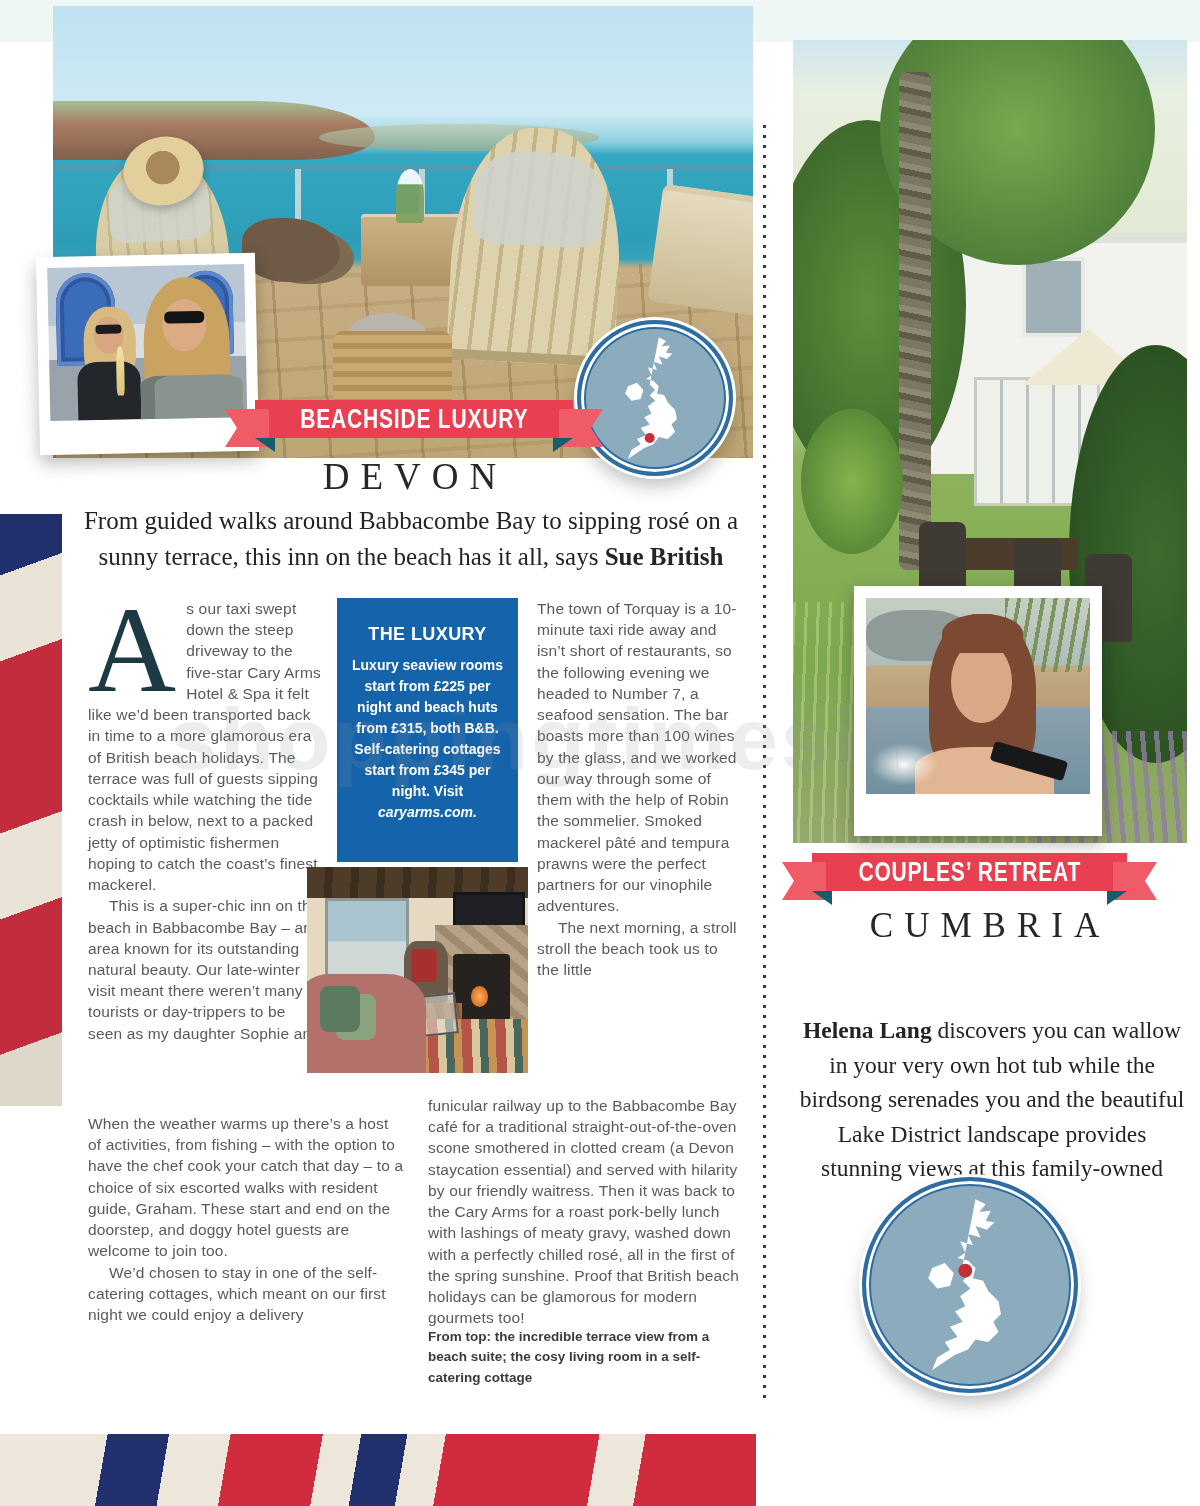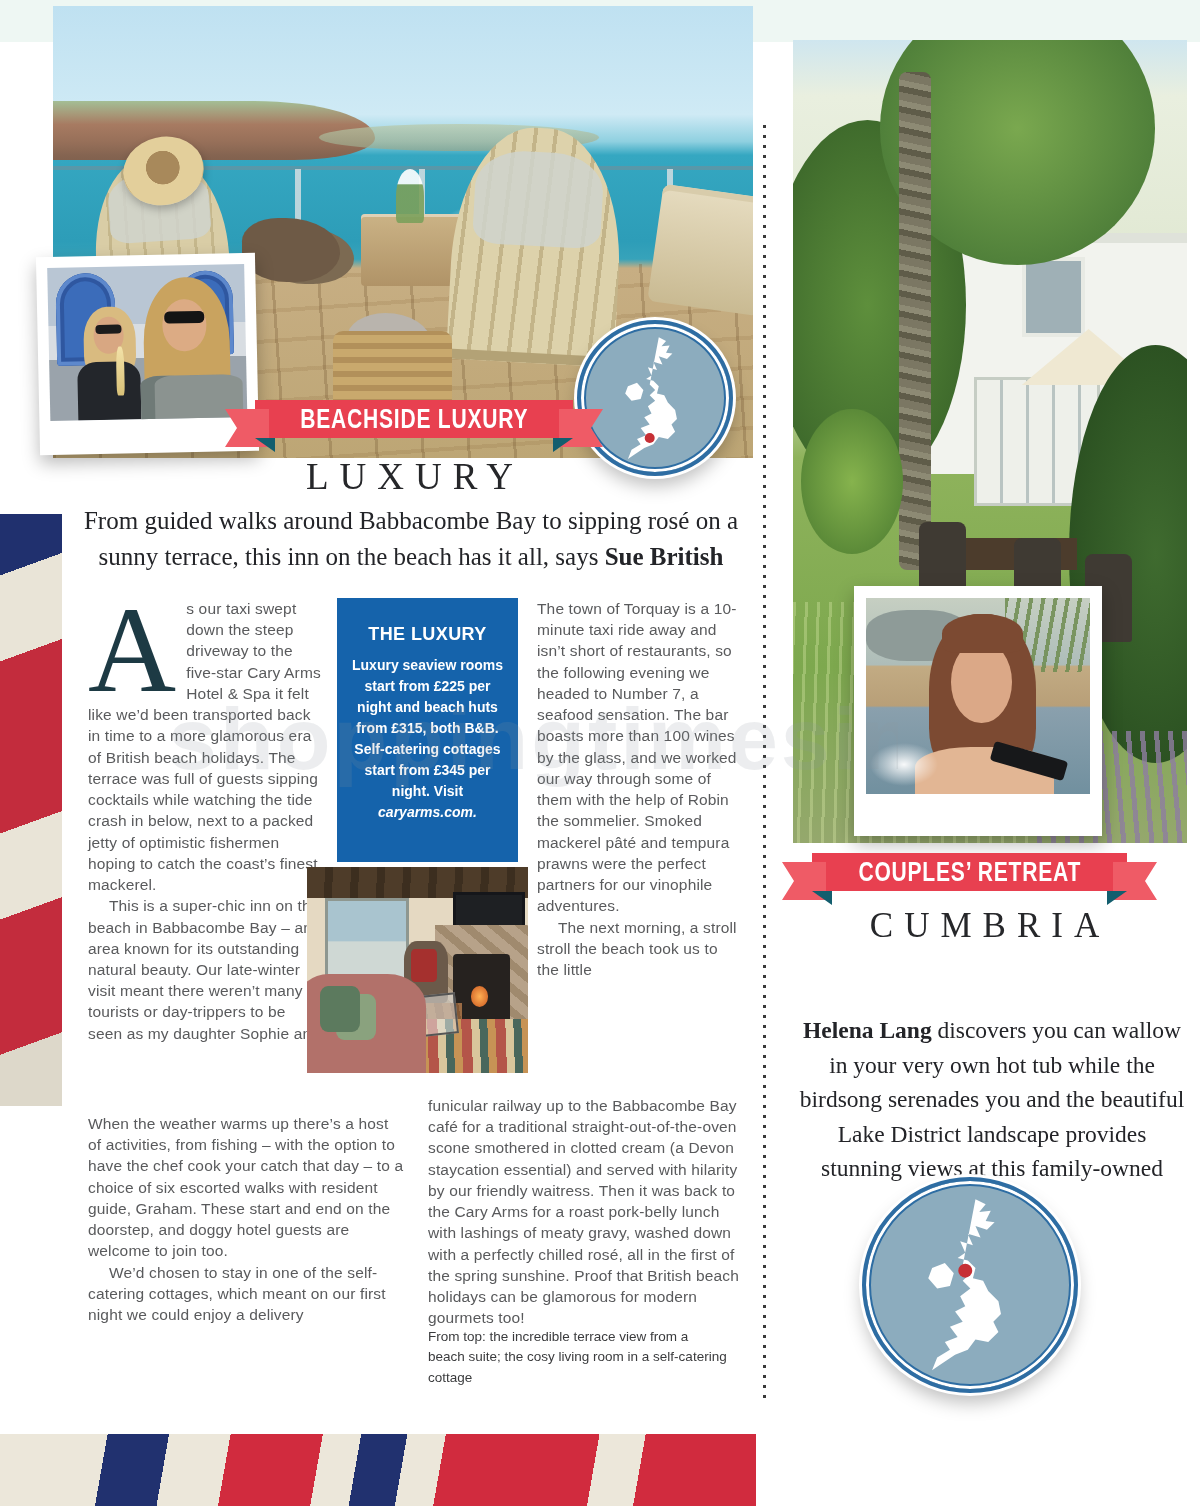--- a/index.html
+++ b/index.html
@@ -85,21 +85,21 @@
   .article{position:absolute;color:#595a5c;font-size:15.5px;line-height:1.37;letter-spacing:.15px;}
   .article p{margin:0;}
   .article p + p{text-indent:1.35em;}
   .dropcap{float:left;font-family:"Liberation Serif",serif;font-size:122px;line-height:.76;
      color:#1d3a44;padding:6px 10px 0 0;}
   .detailsbox{position:absolute;background:#1563ab;color:#ffffff;text-align:center;
      padding:26px 14px 16px 14px;box-sizing:border-box;}
   .detailsbox .dtitle{font-weight:bold;font-size:18px;letter-spacing:.4px;margin-bottom:10px;}
   .detailsbox .dbody{font-weight:bold;font-size:14px;line-height:1.5;}
   .detailsbox .dsite{font-style:italic;}
-  .caption{position:absolute;color:#3a3b3d;font-weight:normal;font-size:13.5px;line-height:1.5;}
+  .caption{position:absolute;color:#3a3b3d;font-weight:bold;font-size:13.5px;line-height:1.5;}
   .divider{position:absolute;width:3px;background:repeating-linear-gradient(to bottom,#3a3a3a 0 3px,rgba(0,0,0,0) 3px 10px);}
   .watermark{position:absolute;font-size:88px;font-weight:bold;color:#8e979e;opacity:.16;
      letter-spacing:3px;white-space:nowrap;overflow:hidden;pointer-events:none;z-index:8;}
 
   
   .garden{left:793px;top:40px;width:394px;height:803px;
     background:linear-gradient(to bottom,#cfe6ef 0%,#e9efdf 7%,#e3ead6 22%,#d9e4c9 40%,#8fb35c 52%,#7da84e 78%,#95a86d 100%);}
   .garden .house{position:absolute;left:16%;top:24%;width:84%;height:30%;background:#f2f3ee;
      box-shadow:inset 0 10px 0 #dfe2da;}
   .garden .win{position:absolute;background:#9fb0b6;box-shadow:inset 0 0 0 4px #e8eae4;}
@@ -216,21 +216,21 @@
   </div>
 
   <div class="mapcircle" style="left:577px;top:320px;width:148px;height:148px;">
     <svg viewBox="0 0 120 150">
       <path fill="#ffffff" d="M64 8 L72 12 L67 18 L76 17 L72 25 L79 26 L73 32 L64 29 L68 38 L58 35 L62 44 L52 41 L56 50 L50 54 L58 56 L64 62 L62 70 L70 72 L74 80 L82 88 L84 98 L78 104 L82 112 L74 120 L64 118 L58 126 L48 130 L36 138 L30 142 L34 132 L44 126 L40 120 L50 116 L44 108 L54 104 L48 96 L56 92 L52 84 L60 78 L54 72 L60 66 L54 60 Z"></path>
       <path fill="#ffffff" d="M30 62 L40 58 L47 66 L44 76 L34 78 L27 70 Z"></path>
       <circle cx="54" cy="119" r="5.5" fill="#c62f35"></circle>
     </svg>
   </div>
 
-  <div class="regiontitle" style="left:255px;top:455px;width:320px;">LUXURY</div>
+  <div class="regiontitle" style="left:255px;top:455px;width:320px;">DEVON</div>
   <div class="standfirst" style="left:80px;top:503px;width:662px;">
     <span>From guided walks around Babbacombe Bay to sipping rosé on a sunny terrace, this inn on the beach has it all, says </span><b>Sue British</b>
   </div>
 
   <div class="watermark" style="left:168px;top:688px;width:730px;">shoppingtimesin.</div>
 
   <div class="article" style="left:88px;top:598px;width:233px;">
     <span class="dropcap">A</span>
     <div>
         <p>s our taxi swept down the steep driveway to the five-star Cary Arms Hotel &amp; Spa it felt like we’d been transported back in time to a more glamorous era of British beach holidays. The terrace was full of guests sipping cocktails while watching the tide crash in below, next to a packed jetty of optimistic fishermen hoping to catch the coast’s finest mackerel.</p>

